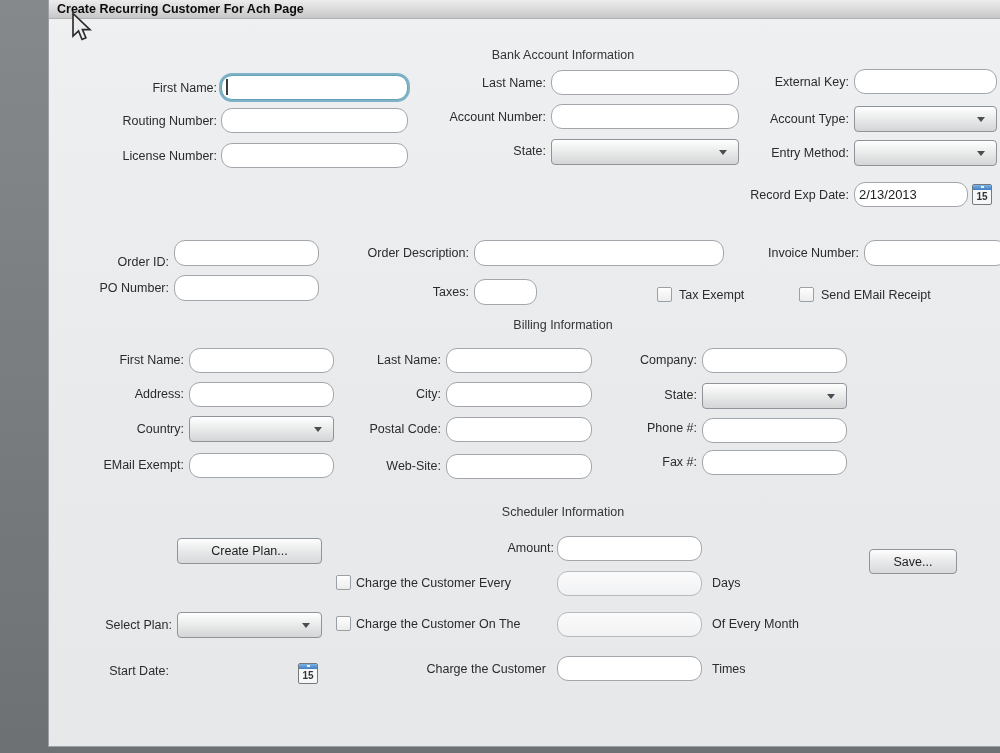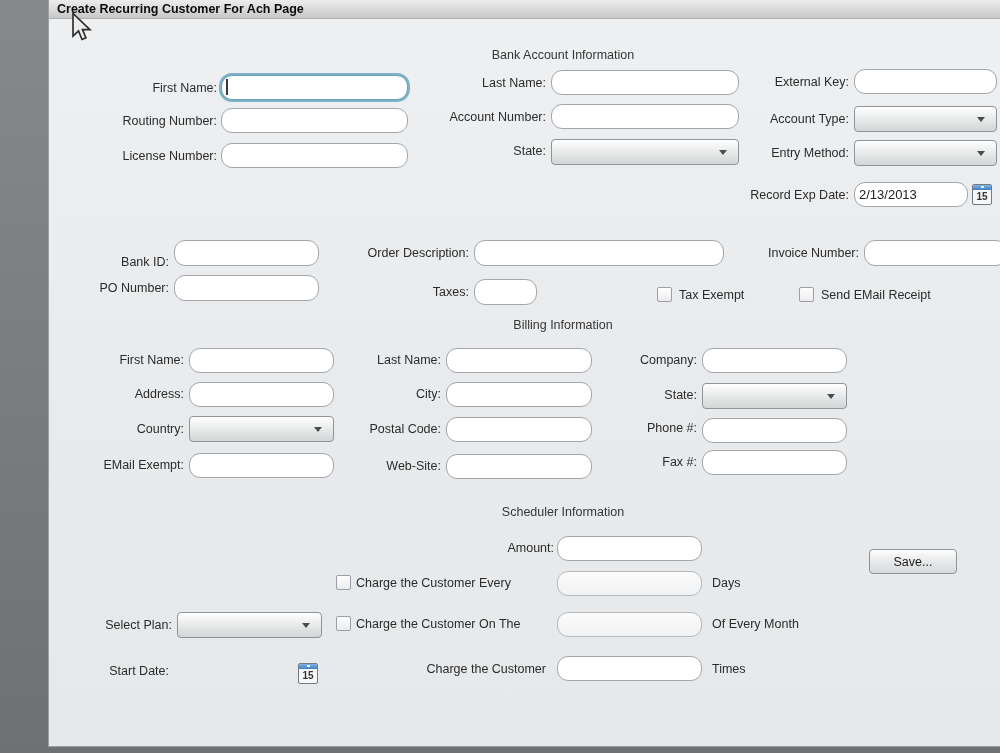--- a/index.html
+++ b/index.html
@@ -148,21 +148,21 @@
   </div>
 
   <div class="lbl" style="left:650px; top:188px; width:150px">Record Exp Date:</div>
   <input class="txt" style="left: 805px; top: 182px; width: 114px; height: 25px;" value="2/13/2013">
   <div class="cal" style="left:923px; top:184px">
     <div class="cal-top"></div>
     <div class="cal-num">15</div>
   </div>
 
 
-  <div class="lbl" style="left:10px; top:255px; width:110px">Bank ID:</div>
+  <div class="lbl" style="left:10px; top:255px; width:110px">Order ID:</div>
   <input class="txt" style="left: 125px; top: 240px; width: 145px; height: 26px;">
 
   <div class="lbl" style="left:260px; top:246px; width:160px">Order Description:</div>
   <input class="txt" style="left: 425px; top: 240px; width: 250px; height: 26px;">
 
   <div class="lbl" style="left:660px; top:246px; width:150px">Invoice Number:</div>
   <input class="txt" style="left: 815px; top: 240px; width: 143px; height: 26px;">
 
   <div class="lbl" style="left:10px; top:281px; width:110px">PO Number:</div>
   <input class="txt" style="left: 125px; top: 275px; width: 145px; height: 26px;">
@@ -213,20 +213,21 @@
   <input class="txt" style="left: 140px; top: 453px; width: 145px; height: 25px;">
 
   <div class="lbl" style="left:240px; top:459px; width:152px">Web-Site:</div>
   <input class="txt" style="left: 397px; top: 454px; width: 146px; height: 25px;">
 
   <div class="lbl" style="left:500px; top:455px; width:148px">Fax #:</div>
   <input class="txt" style="left: 653px; top: 450px; width: 145px; height: 25px;">
 
   <div class="sec" style="top:505px">Scheduler Information</div>
 
+  <button class="btn" style="left:128px; top:538px; width:145px; height:26px">Create Plan...</button>
 
   <div class="lbl" style="left:355px; top:541px; width:150px">Amount:</div>
   <input class="txt" style="left: 508px; top: 536px; width: 145px; height: 25px;">
 
   <button class="btn" style="left:820px; top:549px; width:88px; height:25px">Save...</button>
 
   <span class="cb" style="left:287px; top:575px"></span>
   <div class="lbl lbl-l" style="left:307px; top:576px">Charge the Customer Every</div>
   <input class="txt dim" style="left: 508px; top: 571px; width: 145px; height: 25px;">
   <div class="lbl lbl-l" style="left:663px; top:576px">Days</div>

